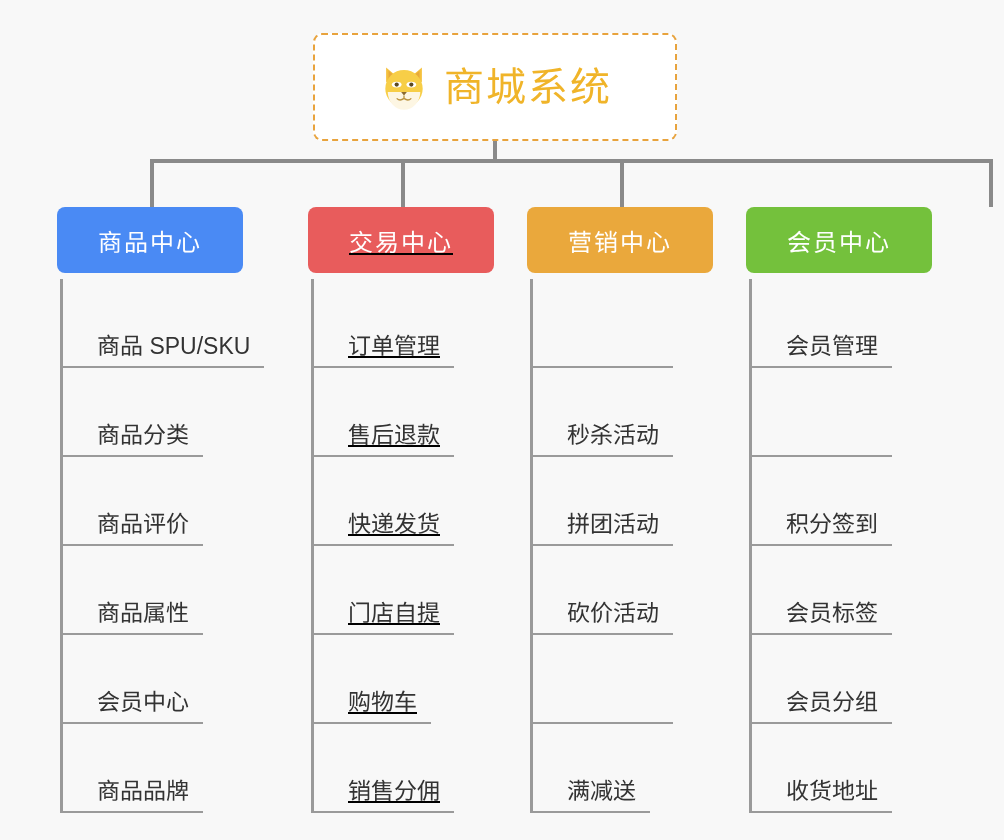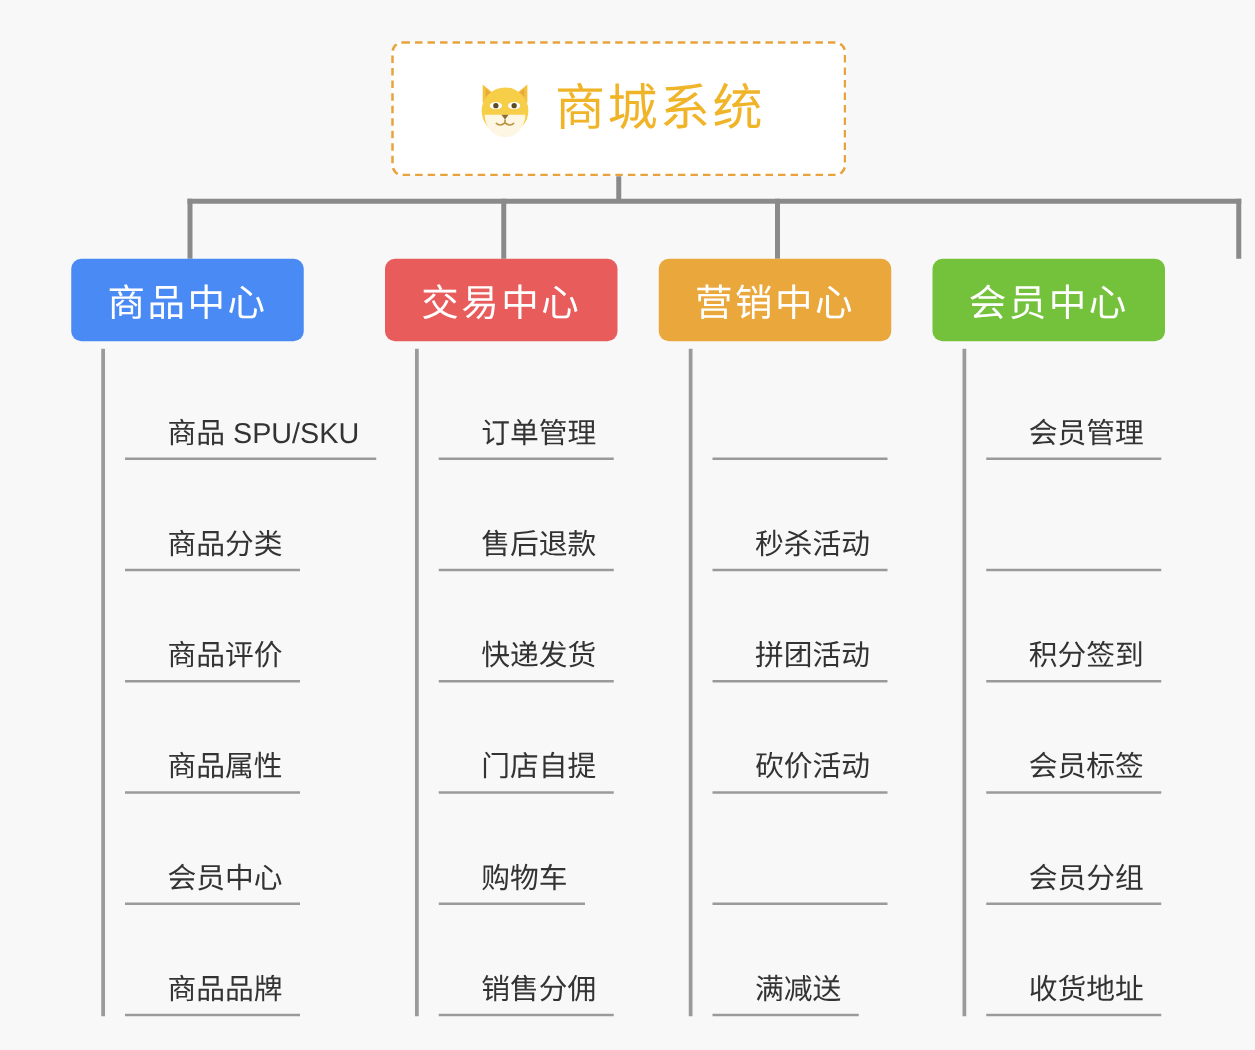--- a/index.html
+++ b/index.html
@@ -79,48 +79,48 @@
   .drop-2 { left: 401px; }
   .drop-3 { left: 620px; }
   .drop-4 { left: 989px; }
 
   
   .branch {
     position: absolute;
     top: 207px;
   }
   .branch-1 { left: 57px;  }
-  .branch-2 { left: 308px; }
+  .branch-2 { left: 308px; text-decoration: underline; }
   .branch-3 { left: 527px; }
   .branch-4 { left: 746px; }
 
   .cat-box {
     height: 66px;
     border-radius: 8px;
     display: flex;
     align-items: center;
     justify-content: center;
     color: #ffffff;
-    font-size: 30px;
+    font-size: 24px;
     letter-spacing: 2px;
     white-space: nowrap;
     box-sizing: border-box;
     text-align: right;
   }
   .branch-1 .cat-box { width: 186px; }
   .branch-2 .cat-box { width: 186px; }
   .branch-3 .cat-box { width: 186px; }
   .branch-4 .cat-box { width: 186px; }
 
   
   .leaf-list {
     position: relative;
-    margin-left: 24px;
+    margin-left: 3px;
     margin-top: 6px;
-    padding-left: 16px;
+    padding-left: 0;
     border-left: 3px solid #9a9a9a;
   }
   .leaf-item {
     position: relative;
     height: 89px;
     box-sizing: border-box;
     display: flex;
     align-items: flex-end;
   }
   .leaf-underline {

